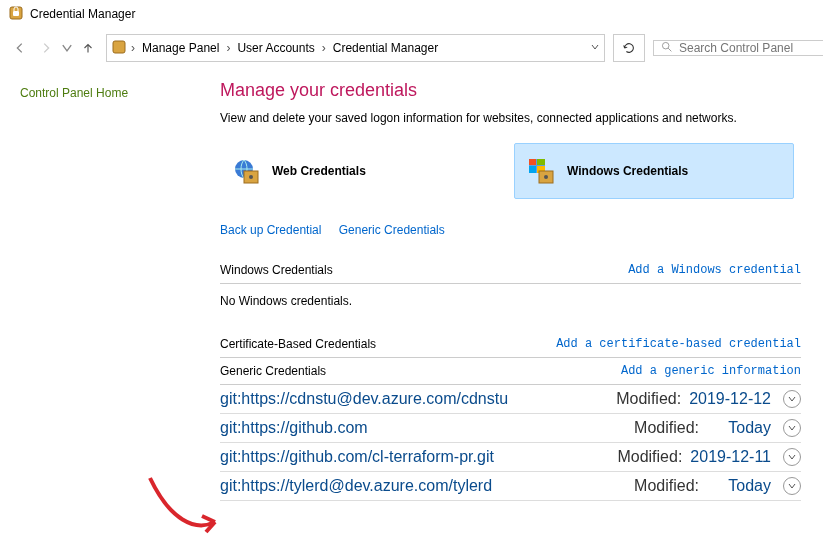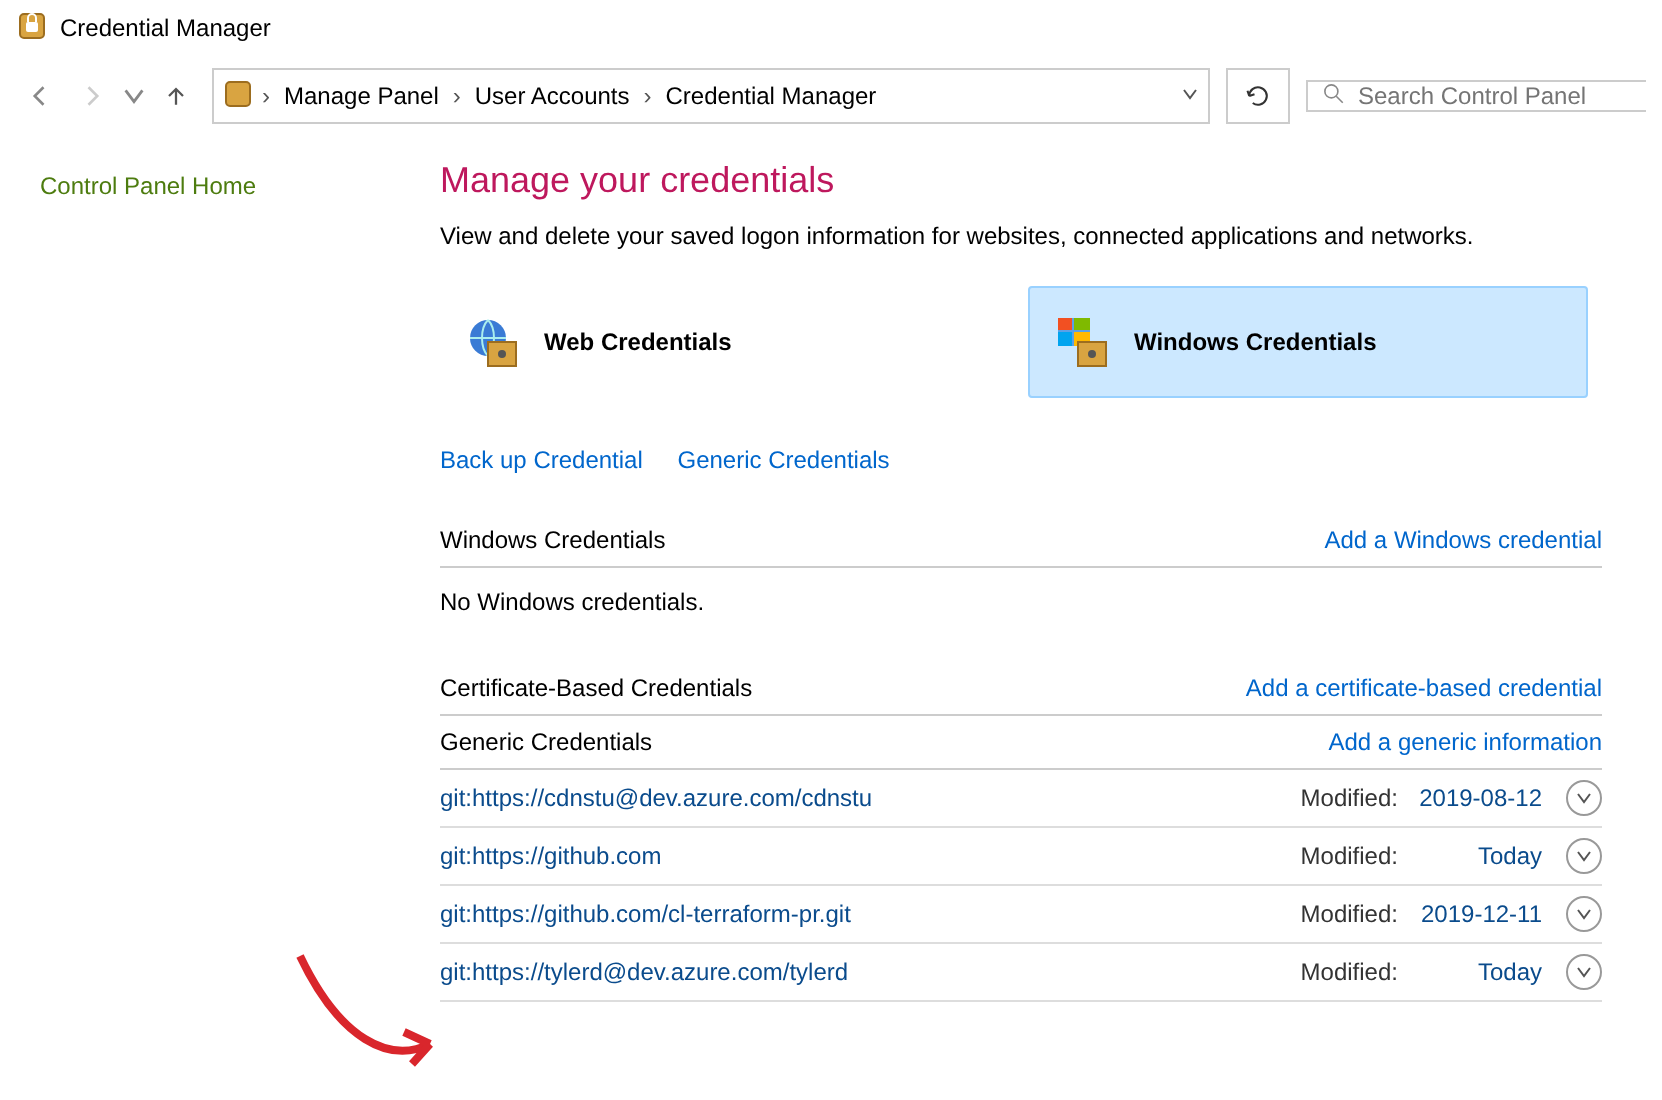--- a/index.html
+++ b/index.html
@@ -23,23 +23,23 @@
   .heading { color: #be185d; font-size: 18px; font-weight: 400; margin-bottom: 10px; }
   .subtext { font-size: 12px; margin-bottom: 18px; }
   .tabs { display: flex; gap: 14px; margin-bottom: 24px; }
   .tab { width: 280px; height: 56px; display: flex; align-items: center; gap: 10px; padding: 0 10px; border-radius: 2px; }
   .tab.active { background: #cce8ff; border: 1px solid #99d1ff; }
   .tab-icon { width: 32px; height: 32px; }
   .tab-label { font-weight: bold; font-size: 12px; }
   .links-row { margin-bottom: 20px; }
   .links-row a { color: #0066cc; text-decoration: none; margin-right: 14px; font-size: 12px; }
   .section-head { display: flex; justify-content: space-between; align-items: center; padding: 6px 0; border-bottom: 1px solid #ccc; font-size: 12px; }
-  .section-head a { color: #0066cc; text-decoration: none; }
+  .section-head a { color: #0066cc; text-decoration: none; font-family: Liberation Mono, monospace; }
   .section-empty { padding: 10px 0 22px 0; font-size: 12px; border-bottom: 1px solid transparent; }
-  .cred-row { display: flex; align-items: center; padding: 5px 0; border-bottom: 1px solid #ddd; gap: 8px; font-size: 12px; }
+  .cred-row { display: flex; align-items: center; padding: 5px 0; border-bottom: 1px solid #ddd; gap: 8px; font-size: 16px; }
   .cred-name { color: #0a4b8c; flex: 1; }
   .cred-mod-label { color: #333; }
   .cred-mod-val { color: #0a4b8c; min-width: 68px; text-align: right; padding-right: 4px; }
   .expand-btn { width: 18px; height: 18px; border: 1px solid #999; border-radius: 50%; display: flex; align-items: center; justify-content: center; color: #555; }
   .expand-btn svg { width: 10px; height: 10px; }
   .arrow-annot { position: absolute; left: 140px; top: 470px; pointer-events: none; }
 </style>
 </head>
 <body>
 
@@ -166,21 +166,21 @@
     </div>
 
     <div class="section-head">
       <span>Generic Credentials</span>
       <a href="#">Add a generic information</a>
     </div>
     <div id="generic-list">
         <div class="cred-row">
           <span class="cred-name">git:https://cdnstu@dev.azure.com/cdnstu</span>
           <span class="cred-mod-label">Modified:</span>
-          <span class="cred-mod-val">2019-08-12</span>
+          <span class="cred-mod-val">2019-12-12</span>
           <span class="expand-btn">
             <svg viewBox="0 0 10 10">
               <path d="M2 3 L5 7 L8 3" stroke="#555" fill="none"></path>
             </svg>
           </span>
         </div>
         <div class="cred-row">
           <span class="cred-name">git:https://github.com</span>
           <span class="cred-mod-label">Modified:</span>
           <span class="cred-mod-val">Today</span>

